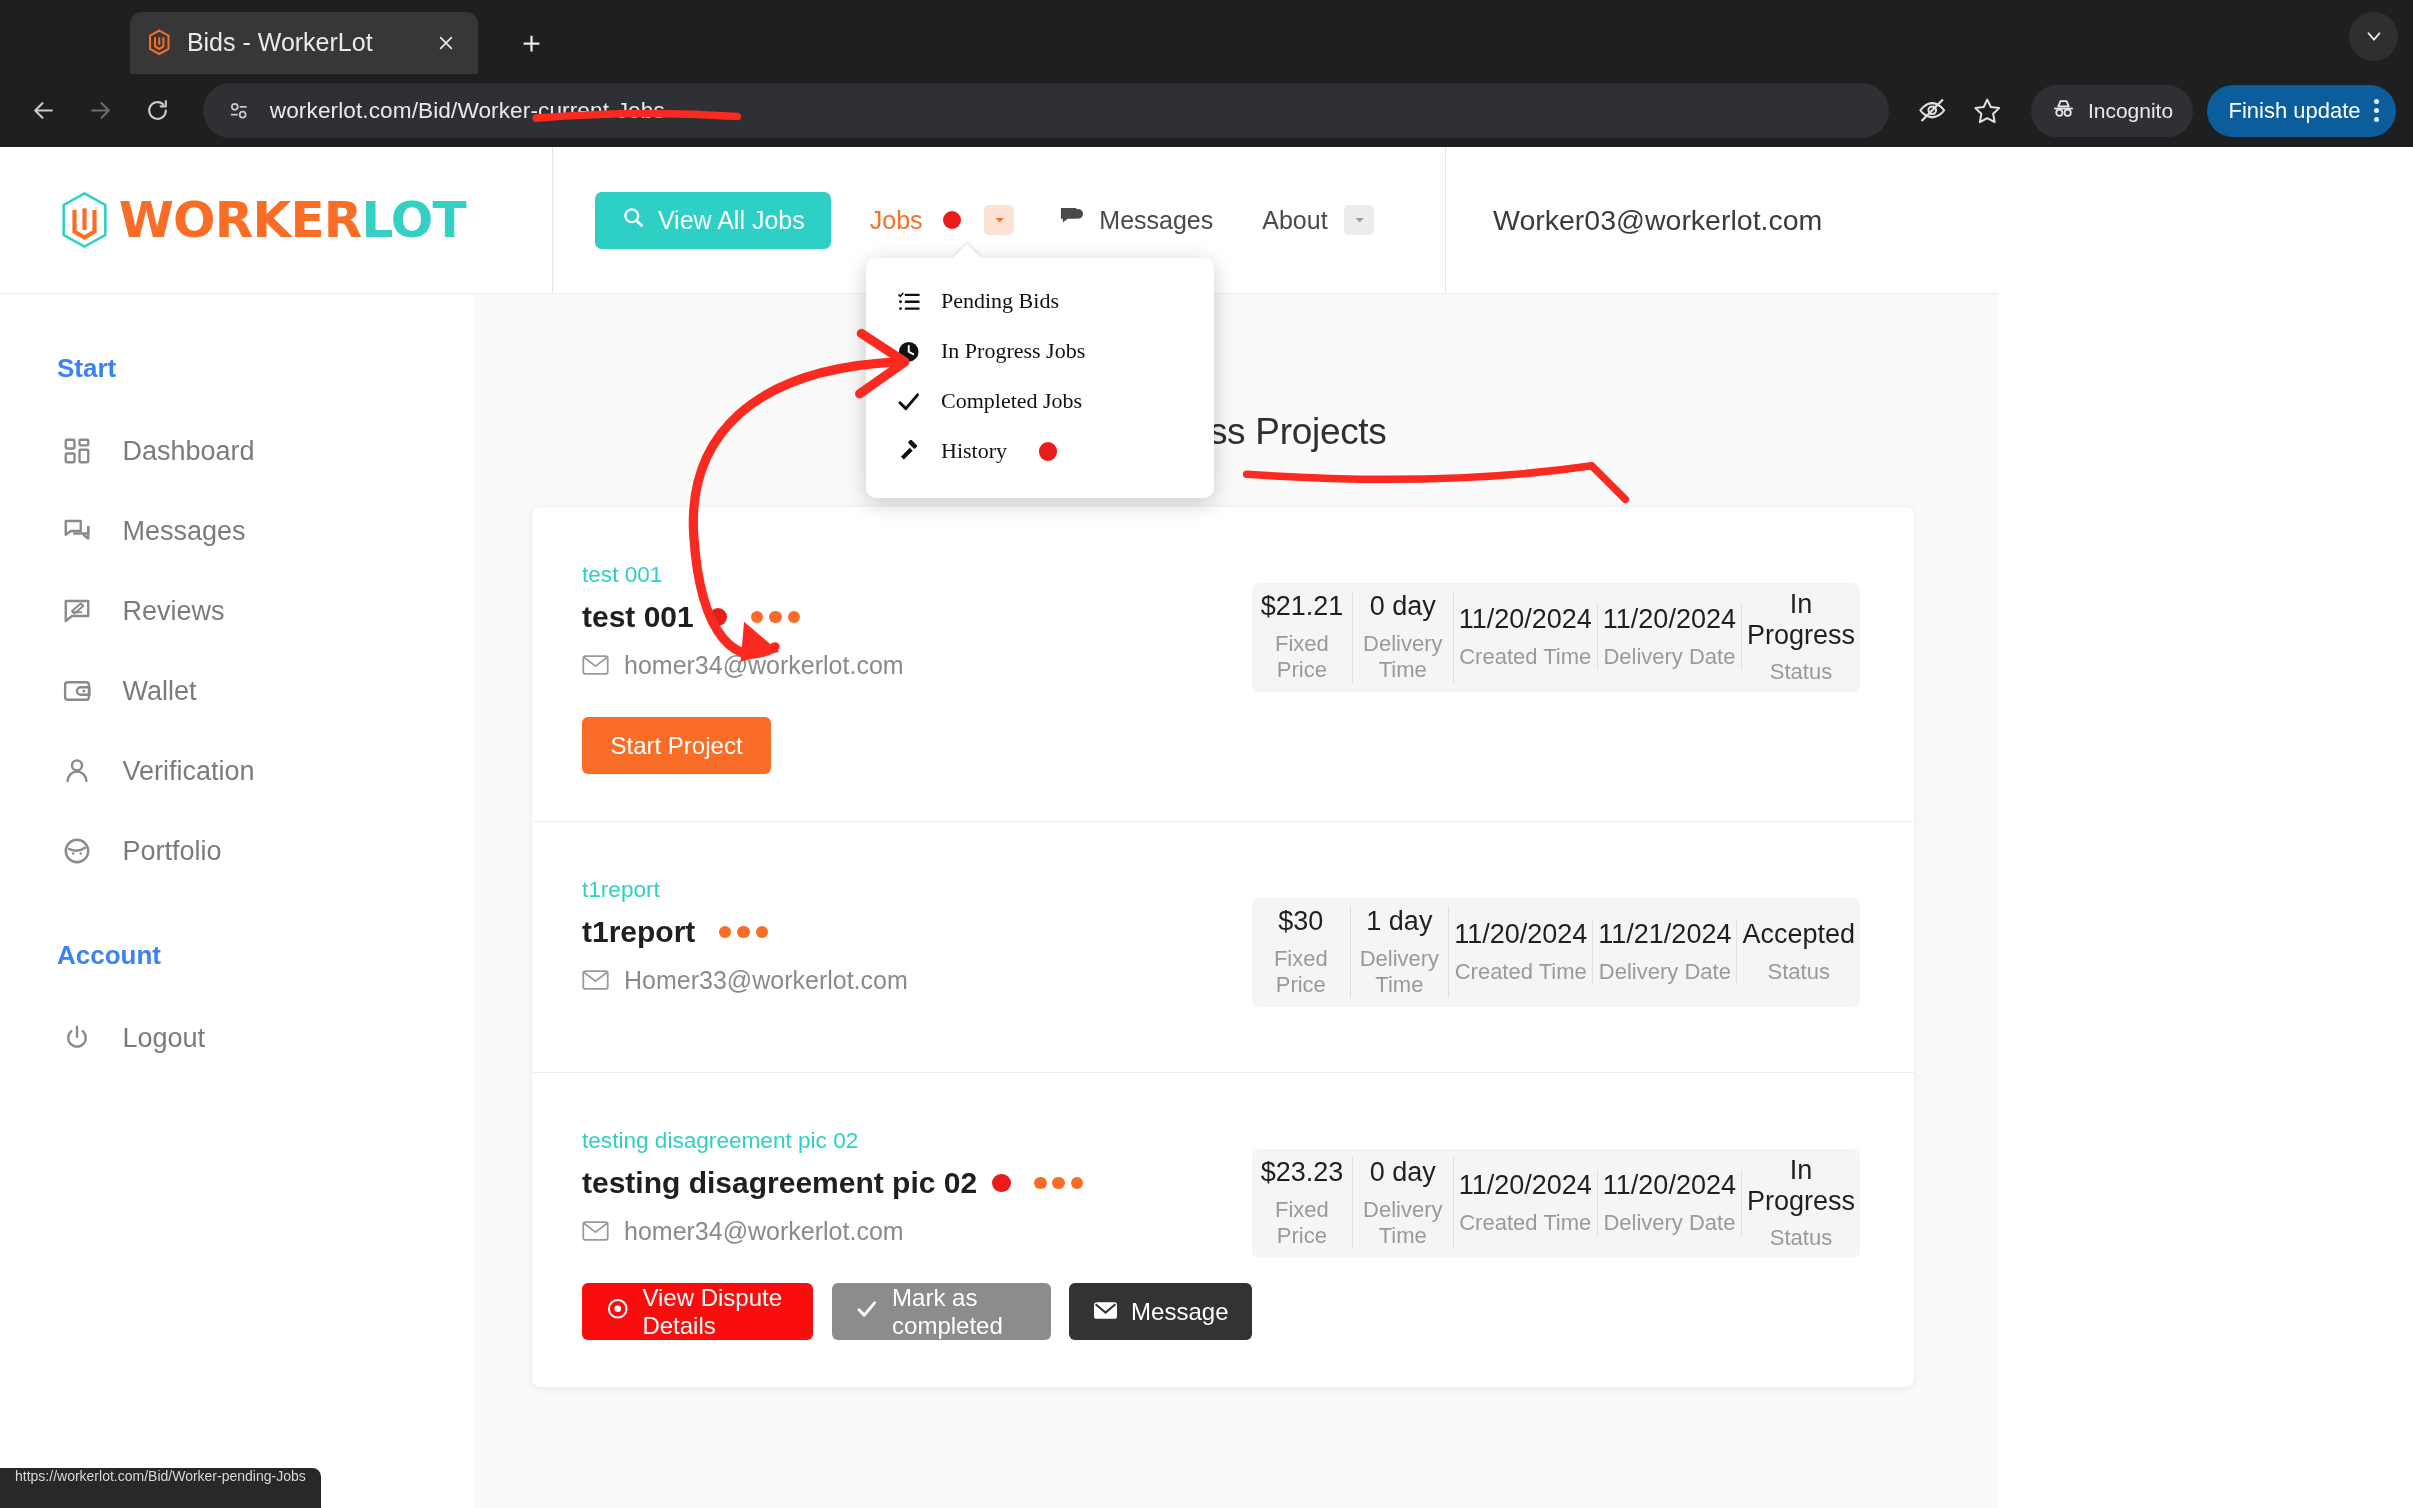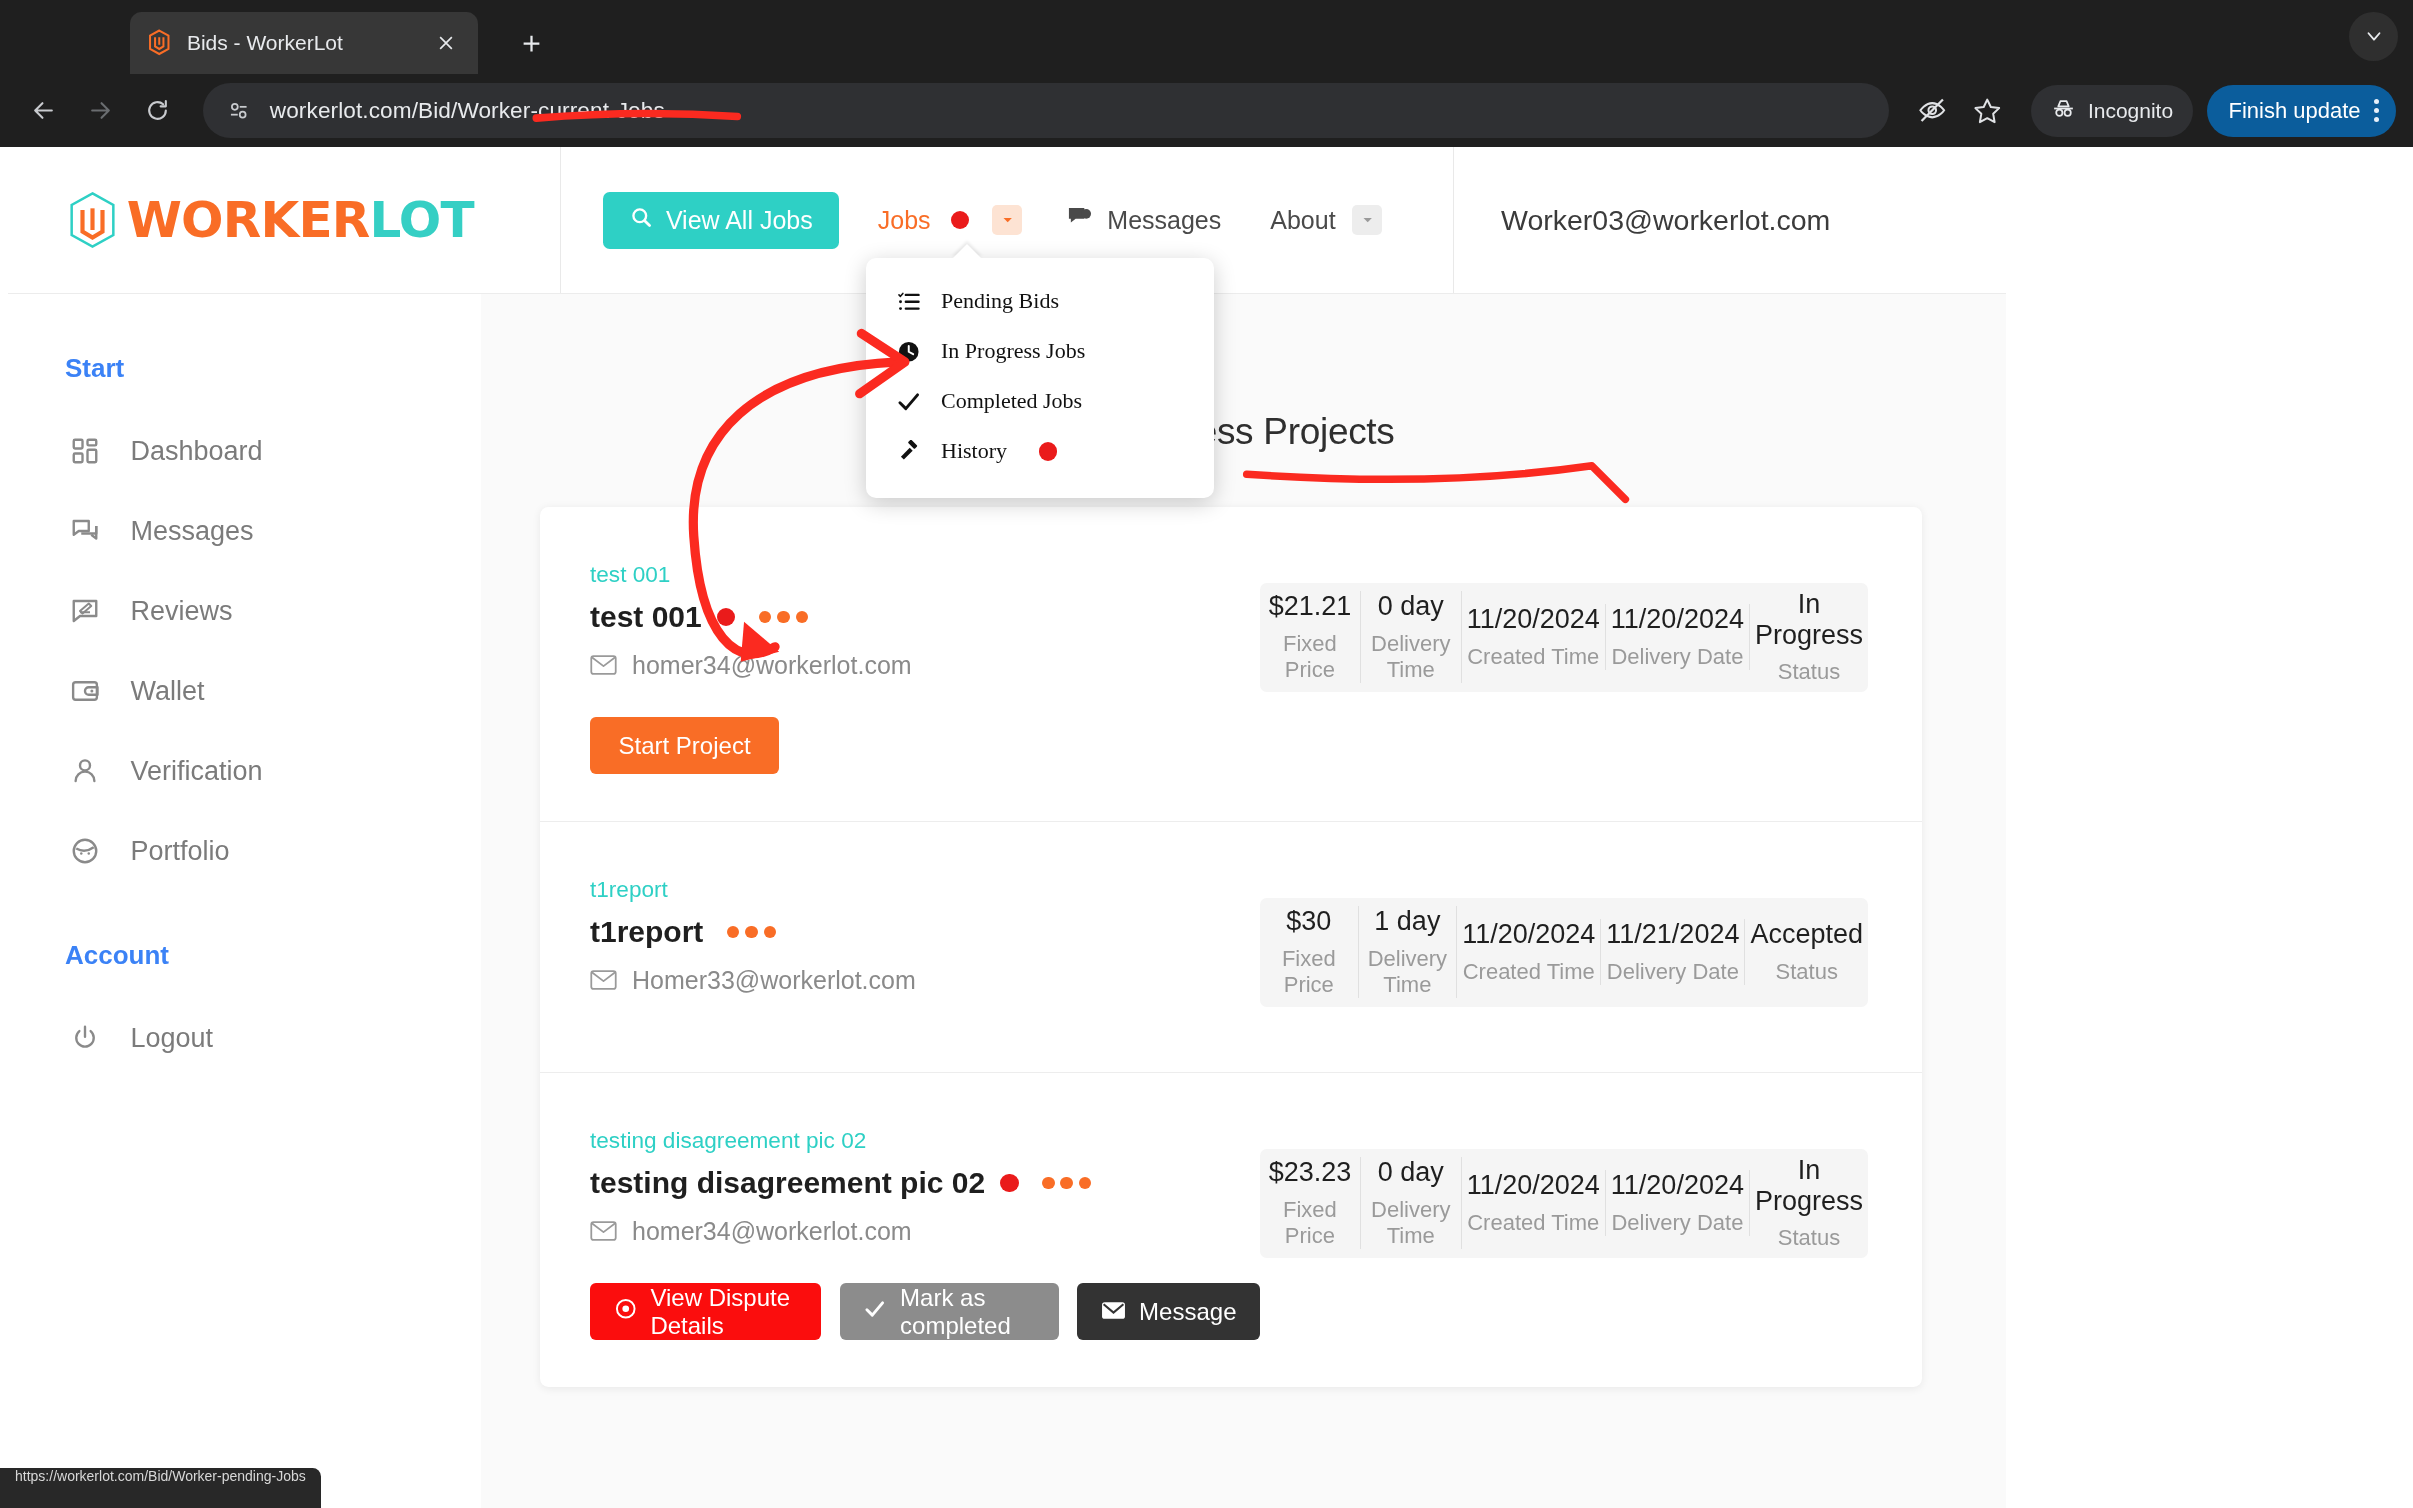--- a/index.html
+++ b/index.html
@@ -16,21 +16,21 @@
     background: #1f1f1f;
   }
   .tabstrip { position: relative; height: 74px; }
   .tab {
     position: absolute; left: 130px; top: 11.7px; width: 348px; height: 62px;
     background: #373737; border-radius: 11.7px 11.7px 0 0;
     display: flex; align-items: center; padding: 0 15px;
   }
   .tab-favicon { width: 28.5px; height: 28.5px; flex: 0 0 28.5px; margin-right: 13.4px; }
   .tab-title {
-    color: #e8eaed; font-size: 21px; white-space: nowrap;
+    color: #e8eaed; font-size: 25px; white-space: nowrap;
     overflow: hidden; text-overflow: ellipsis; flex: 1;
   }
   .tab-close {
     width: 34px; height: 34px; display: flex; align-items: center;
     justify-content: center; color: #e8eaed; font-size: 22.6px; line-height: 1;
   }
   .new-tab {
     position: absolute; left: 510px; top: 22px; width: 42px; height: 42px;
     display: flex; align-items: center; justify-content: center;
     color: #e8eaed; font-size: 32px; line-height: 1; font-weight: 300;
@@ -70,21 +70,21 @@
   .finish-update {
     height: 52px; background: #0b5d9c; border-radius: 28.5px; display: flex;
     align-items: center; padding: 0 17px 0 22px; margin-left: 13.4px;
     color: #ffffff; font-size: 22px; gap: 13.4px;
   }
   .kebab { display: flex; flex-direction: column; gap: 4.2px; align-items: center; }
   .kebab i { width: 5px; height: 5px; border-radius: 50%; background: #e7f0fa; display: block; }
 
   
   .page {
-    position: absolute; top: 147px; left: 8px; width: 1998px; height: 1362px;
+    position: absolute; top: 147px; left: 0; width: 1998px; height: 1362px;
     background: #ffffff;
   }
   .site-header {
     position: relative; height: 147px; background: #fff; display: flex;
     align-items: center; border-bottom: 0.8px solid #ececec;
   }
   .logo-wrap { width: 553px; display: flex; align-items: center; padding-left: 57px;
     height: 100%; border-right: 0.8px solid #e9e9e9; }
   .logo-mark { width: 55px; height: 60px; flex: 0 0 55px; margin-right: 6.7px; }
   .logo-text { font-family: "DejaVu Sans", sans-serif; font-weight: bold;

